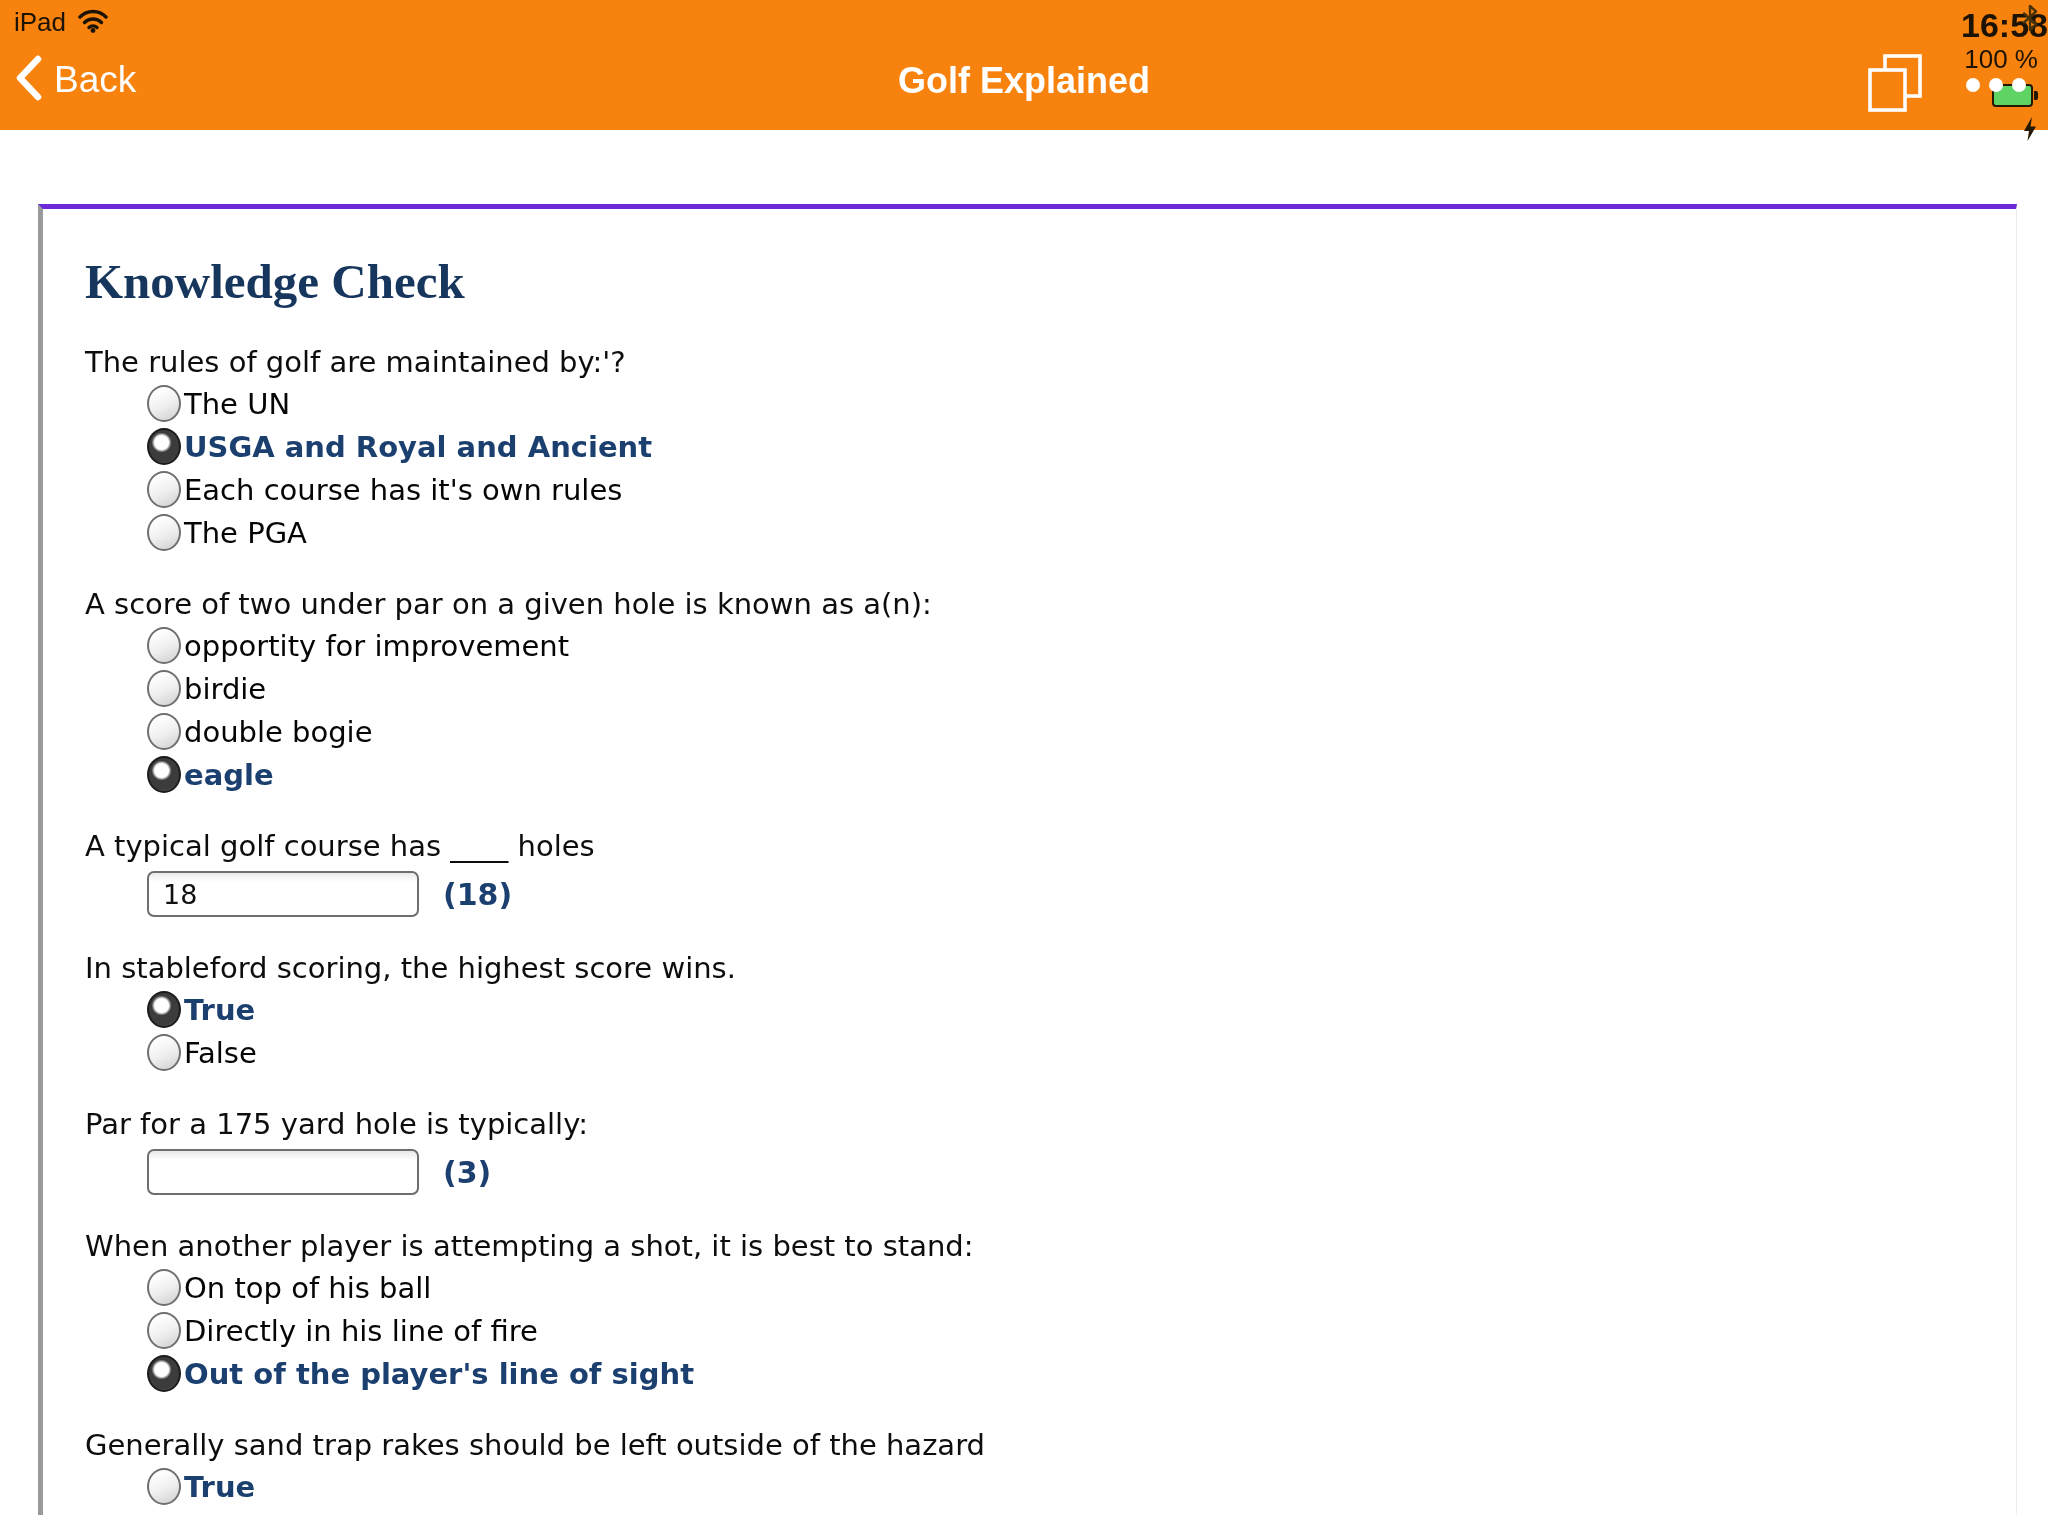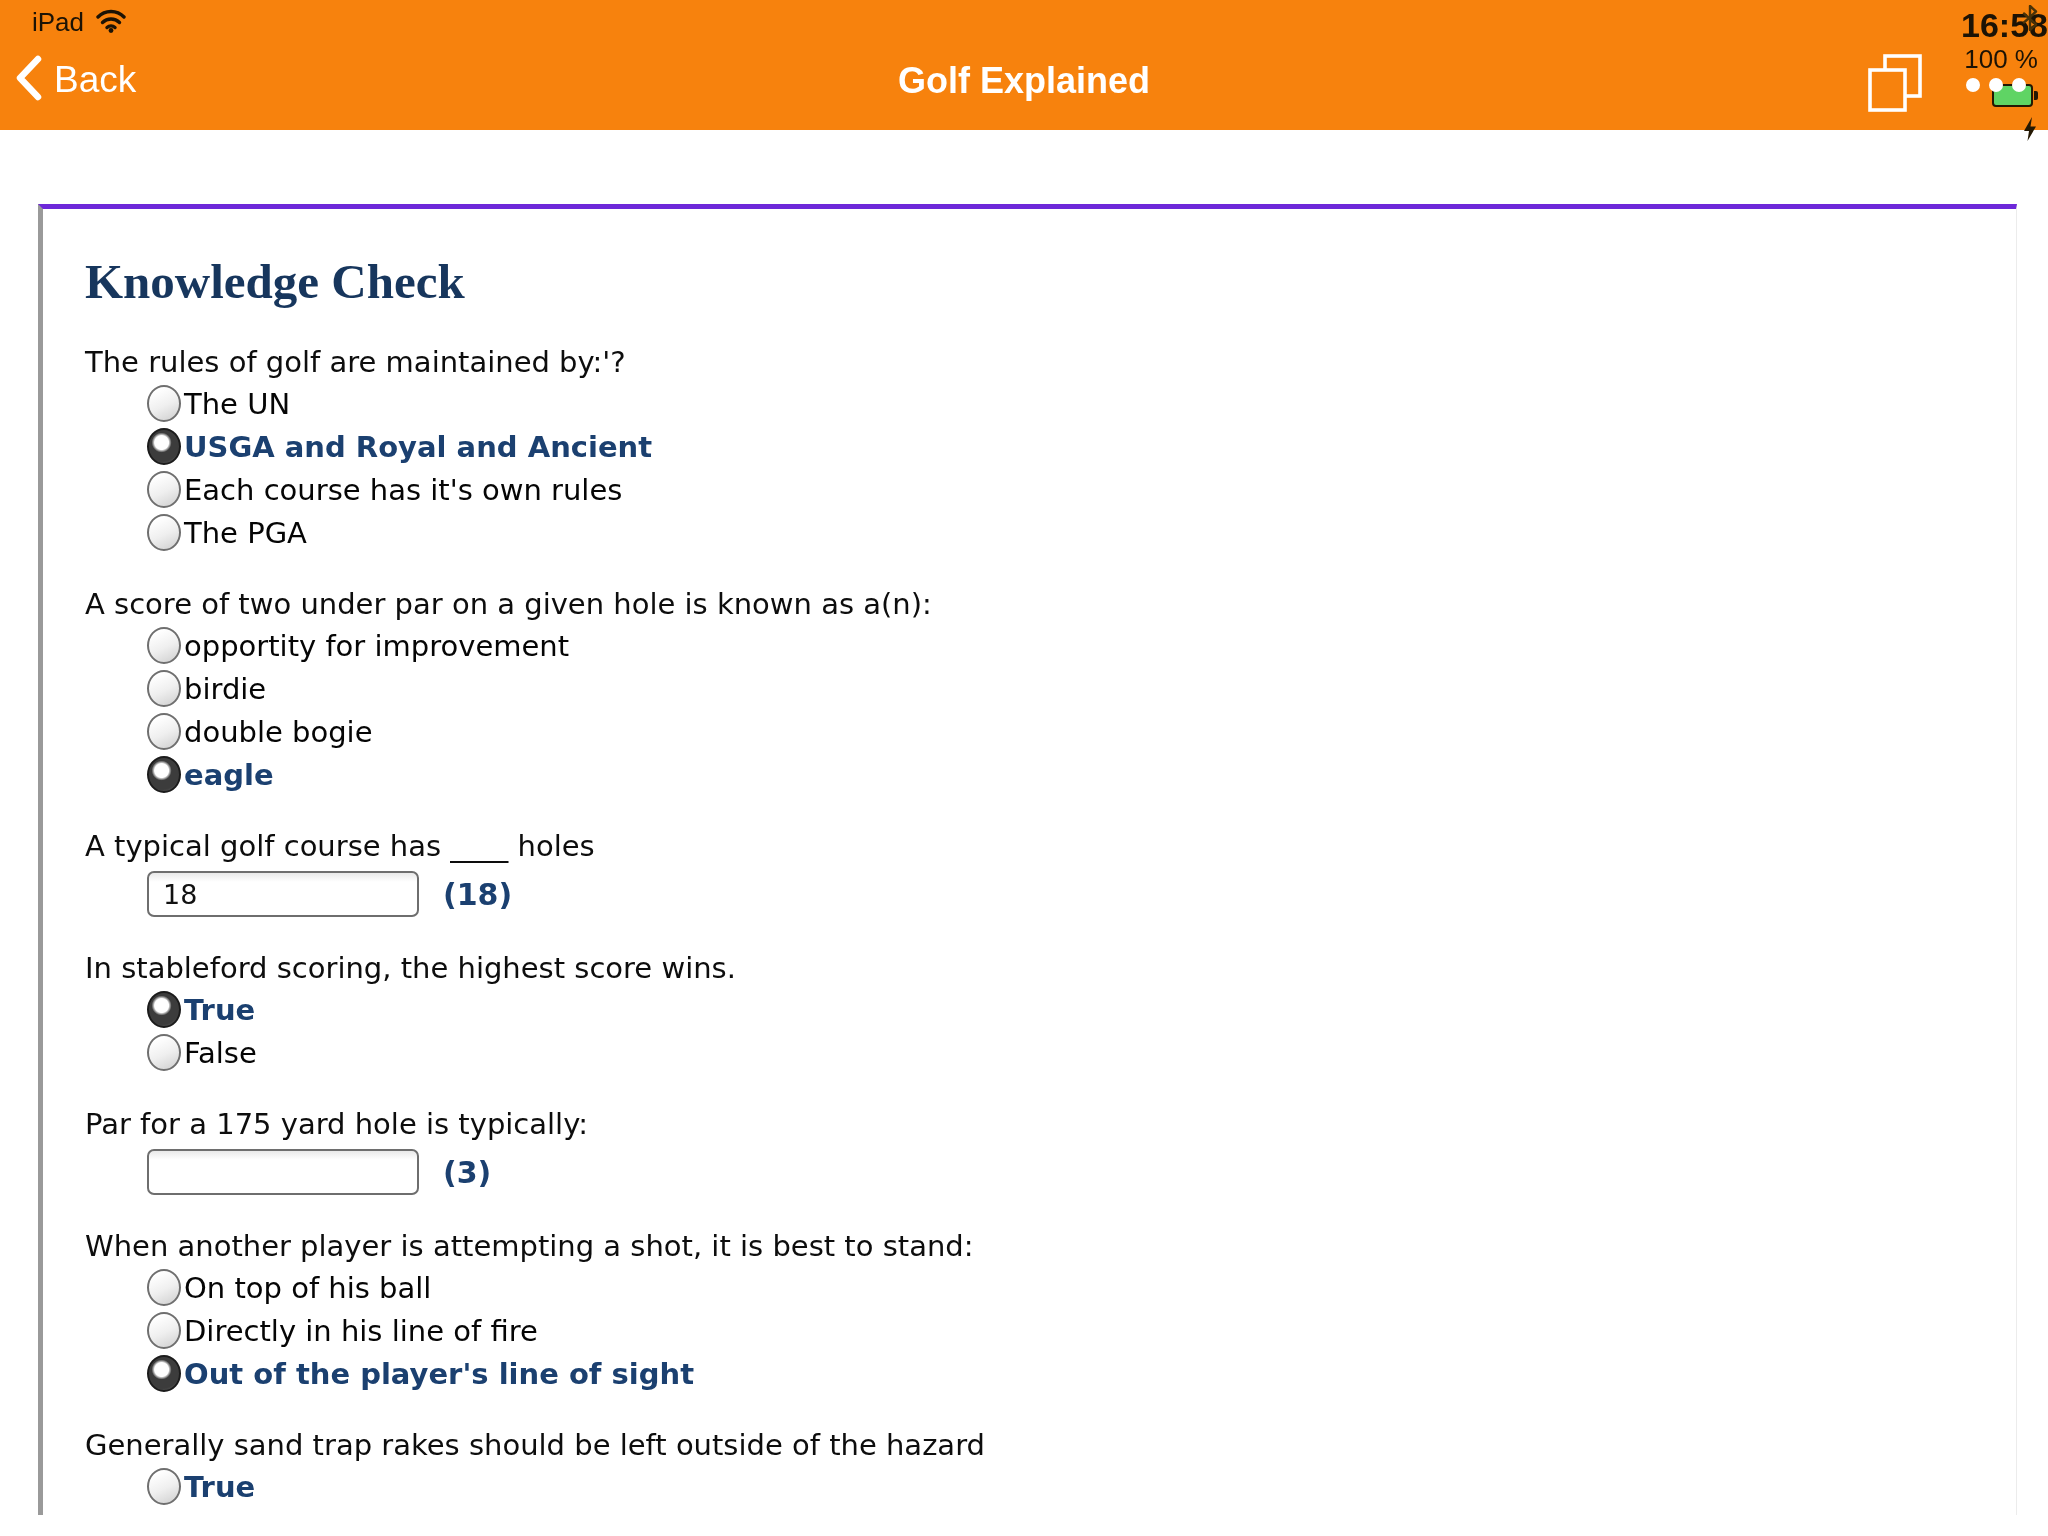--- a/index.html
+++ b/index.html
@@ -3,21 +3,21 @@
 <meta charset="utf-8">
 <style>
   * { margin:0; padding:0; box-sizing:border-box; }
   html,body { width:2048px; height:1536px; background:#ffffff; overflow:hidden;
               font-family:"DejaVu Sans", sans-serif; }
 
   
   .header { position:absolute; top:0; left:0; width:2048px; height:130px; background:#F7820D; }
 
   .statusbar { position:relative; height:38px; width:100%; }
-  .sb-left { position:absolute; left:32px; top:7px; display:flex; align-items:center; gap:12px; }
+  .sb-left { position:absolute; left:14px; top:7px; display:flex; align-items:center; gap:12px; }
   .sb-device { font-family:"Liberation Sans", sans-serif; font-size:26px; color:#1c1305; }
   .sb-time  { position:absolute; left:0; right:0; top:6px; text-align:right;
               font-family:"Liberation Sans", sans-serif; font-size:34px; font-weight:700; color:#1c1305; }
   .sb-right { position:absolute; right:10px; top:5px; display:flex; align-items:flex-end; gap:9px;flex-direction:column; }
   .sb-batt-label { font-family:"Liberation Sans", sans-serif; font-size:26px; color:#1c1305; }
   .battery { position:relative; width:46px; height:23px; }
   .batt-body { position:absolute; left:0; top:0; width:41px; height:23px; border:2px solid #241803;
                border-radius:4px; background:#5FD464; }
   .batt-nub { position:absolute; right:0px; top:7px; width:4px; height:9px; background:#241803;
               border-radius:0 2px 2px 0; }

